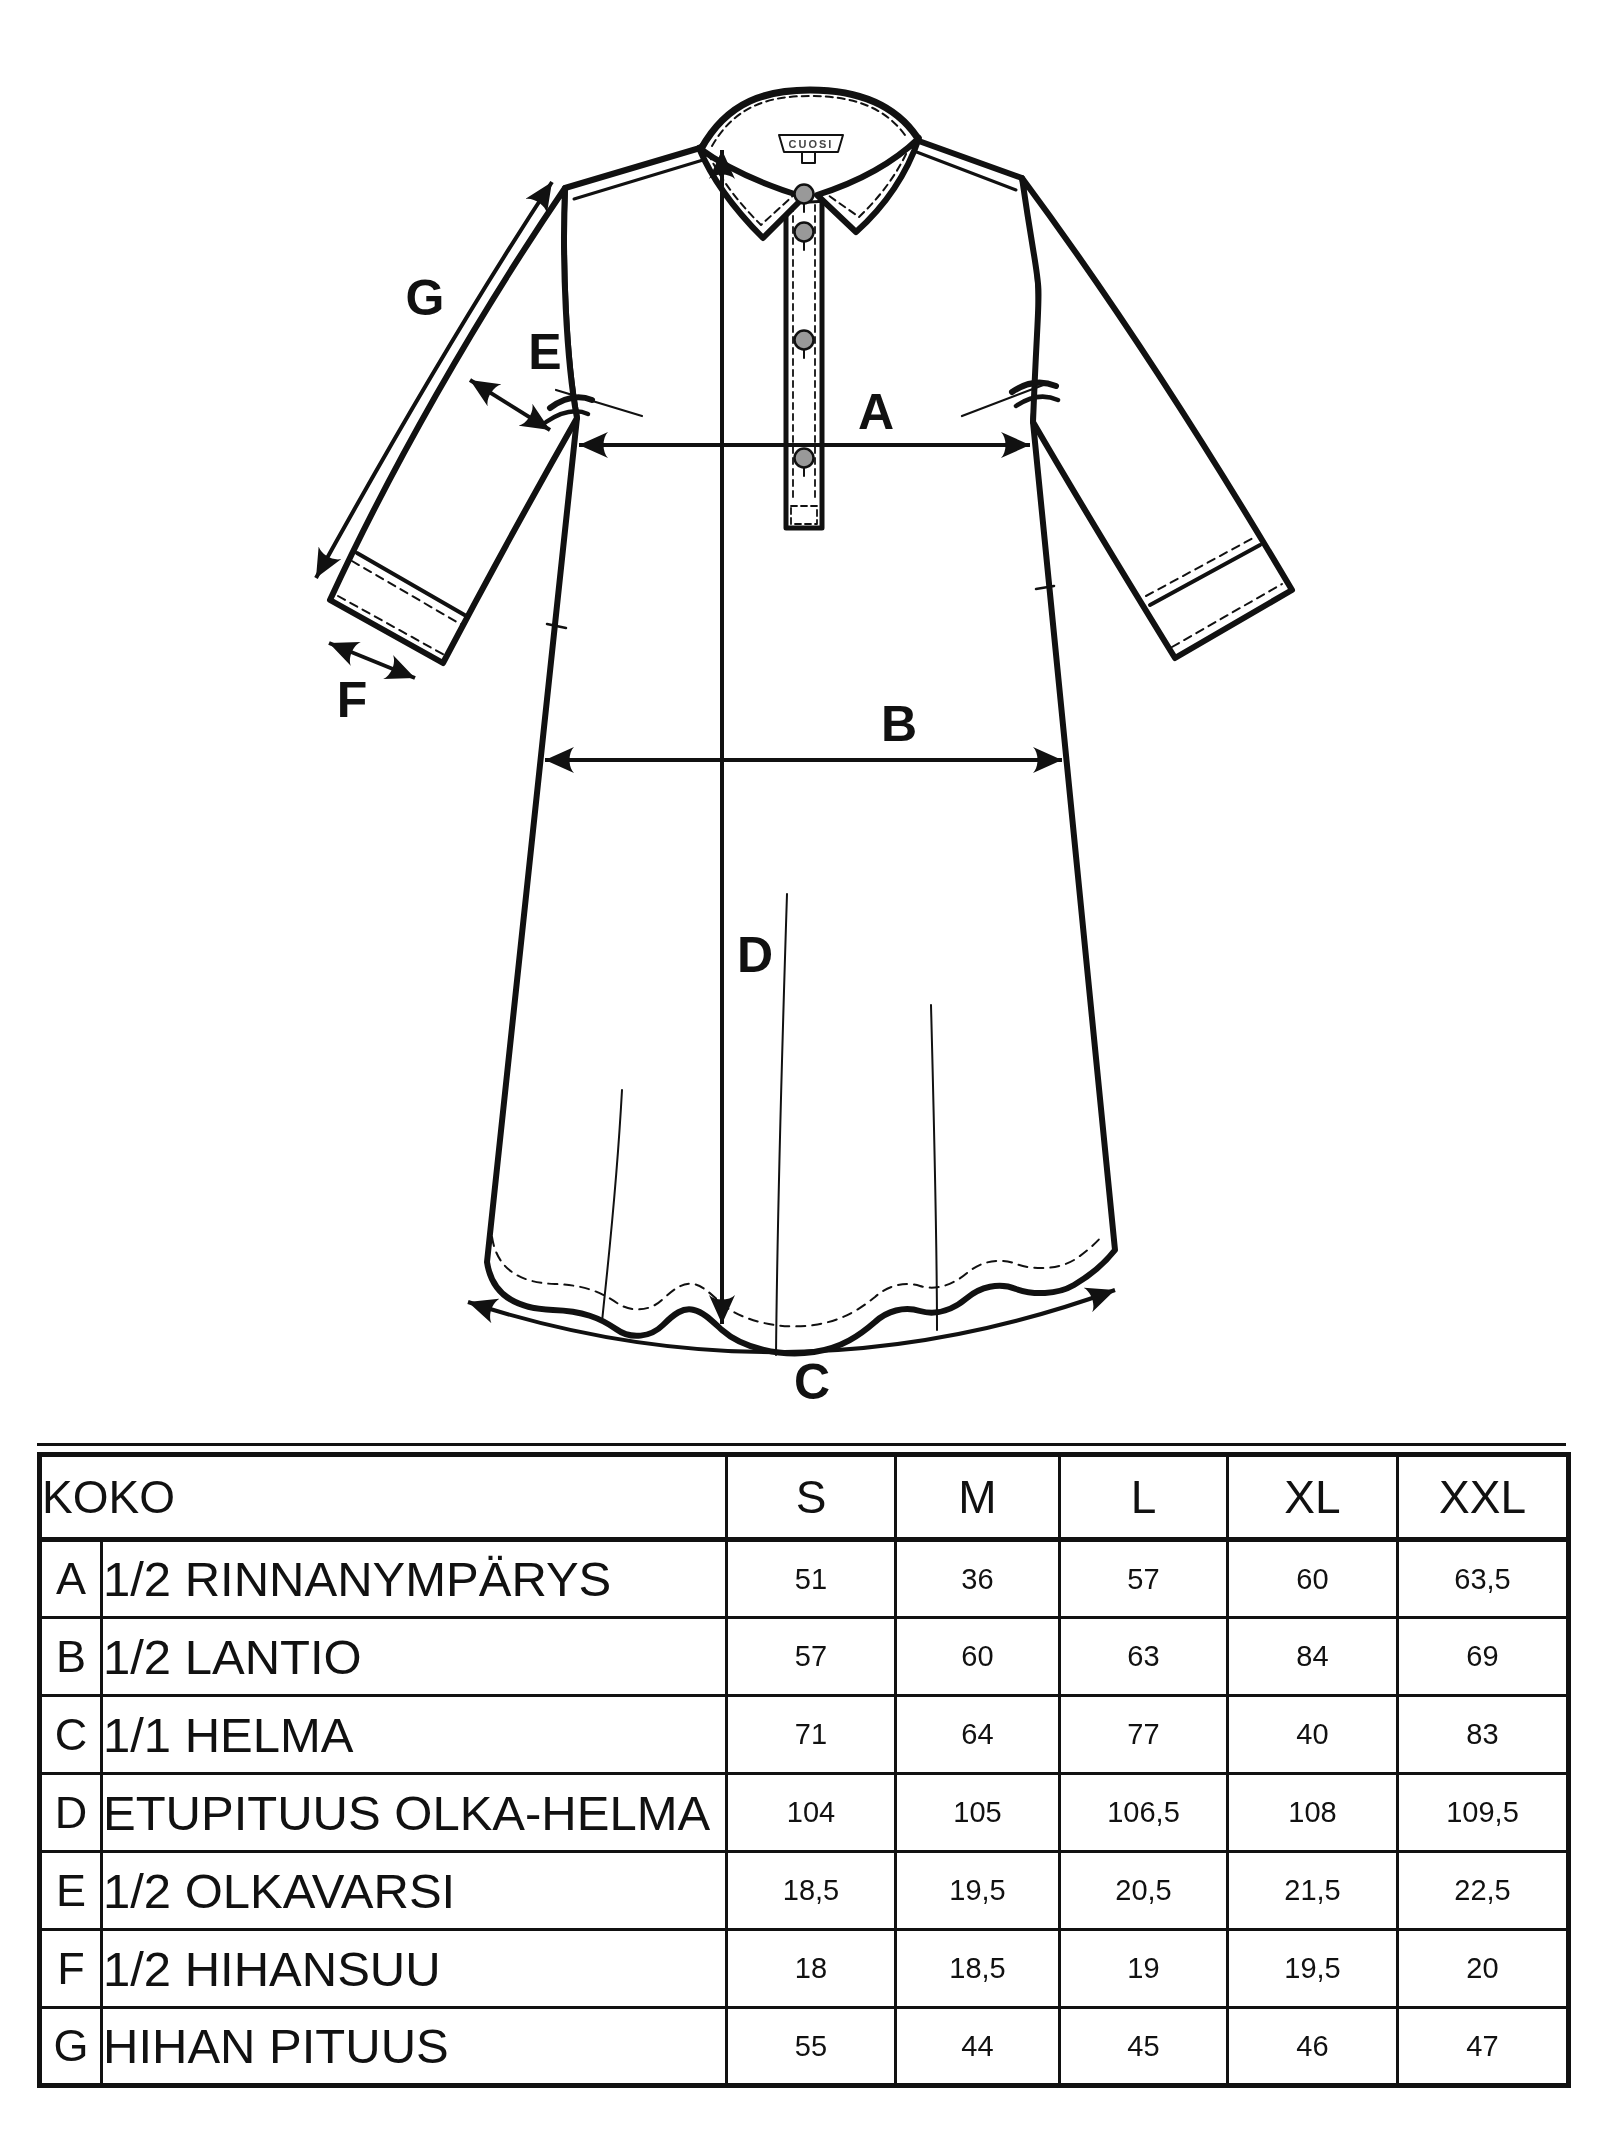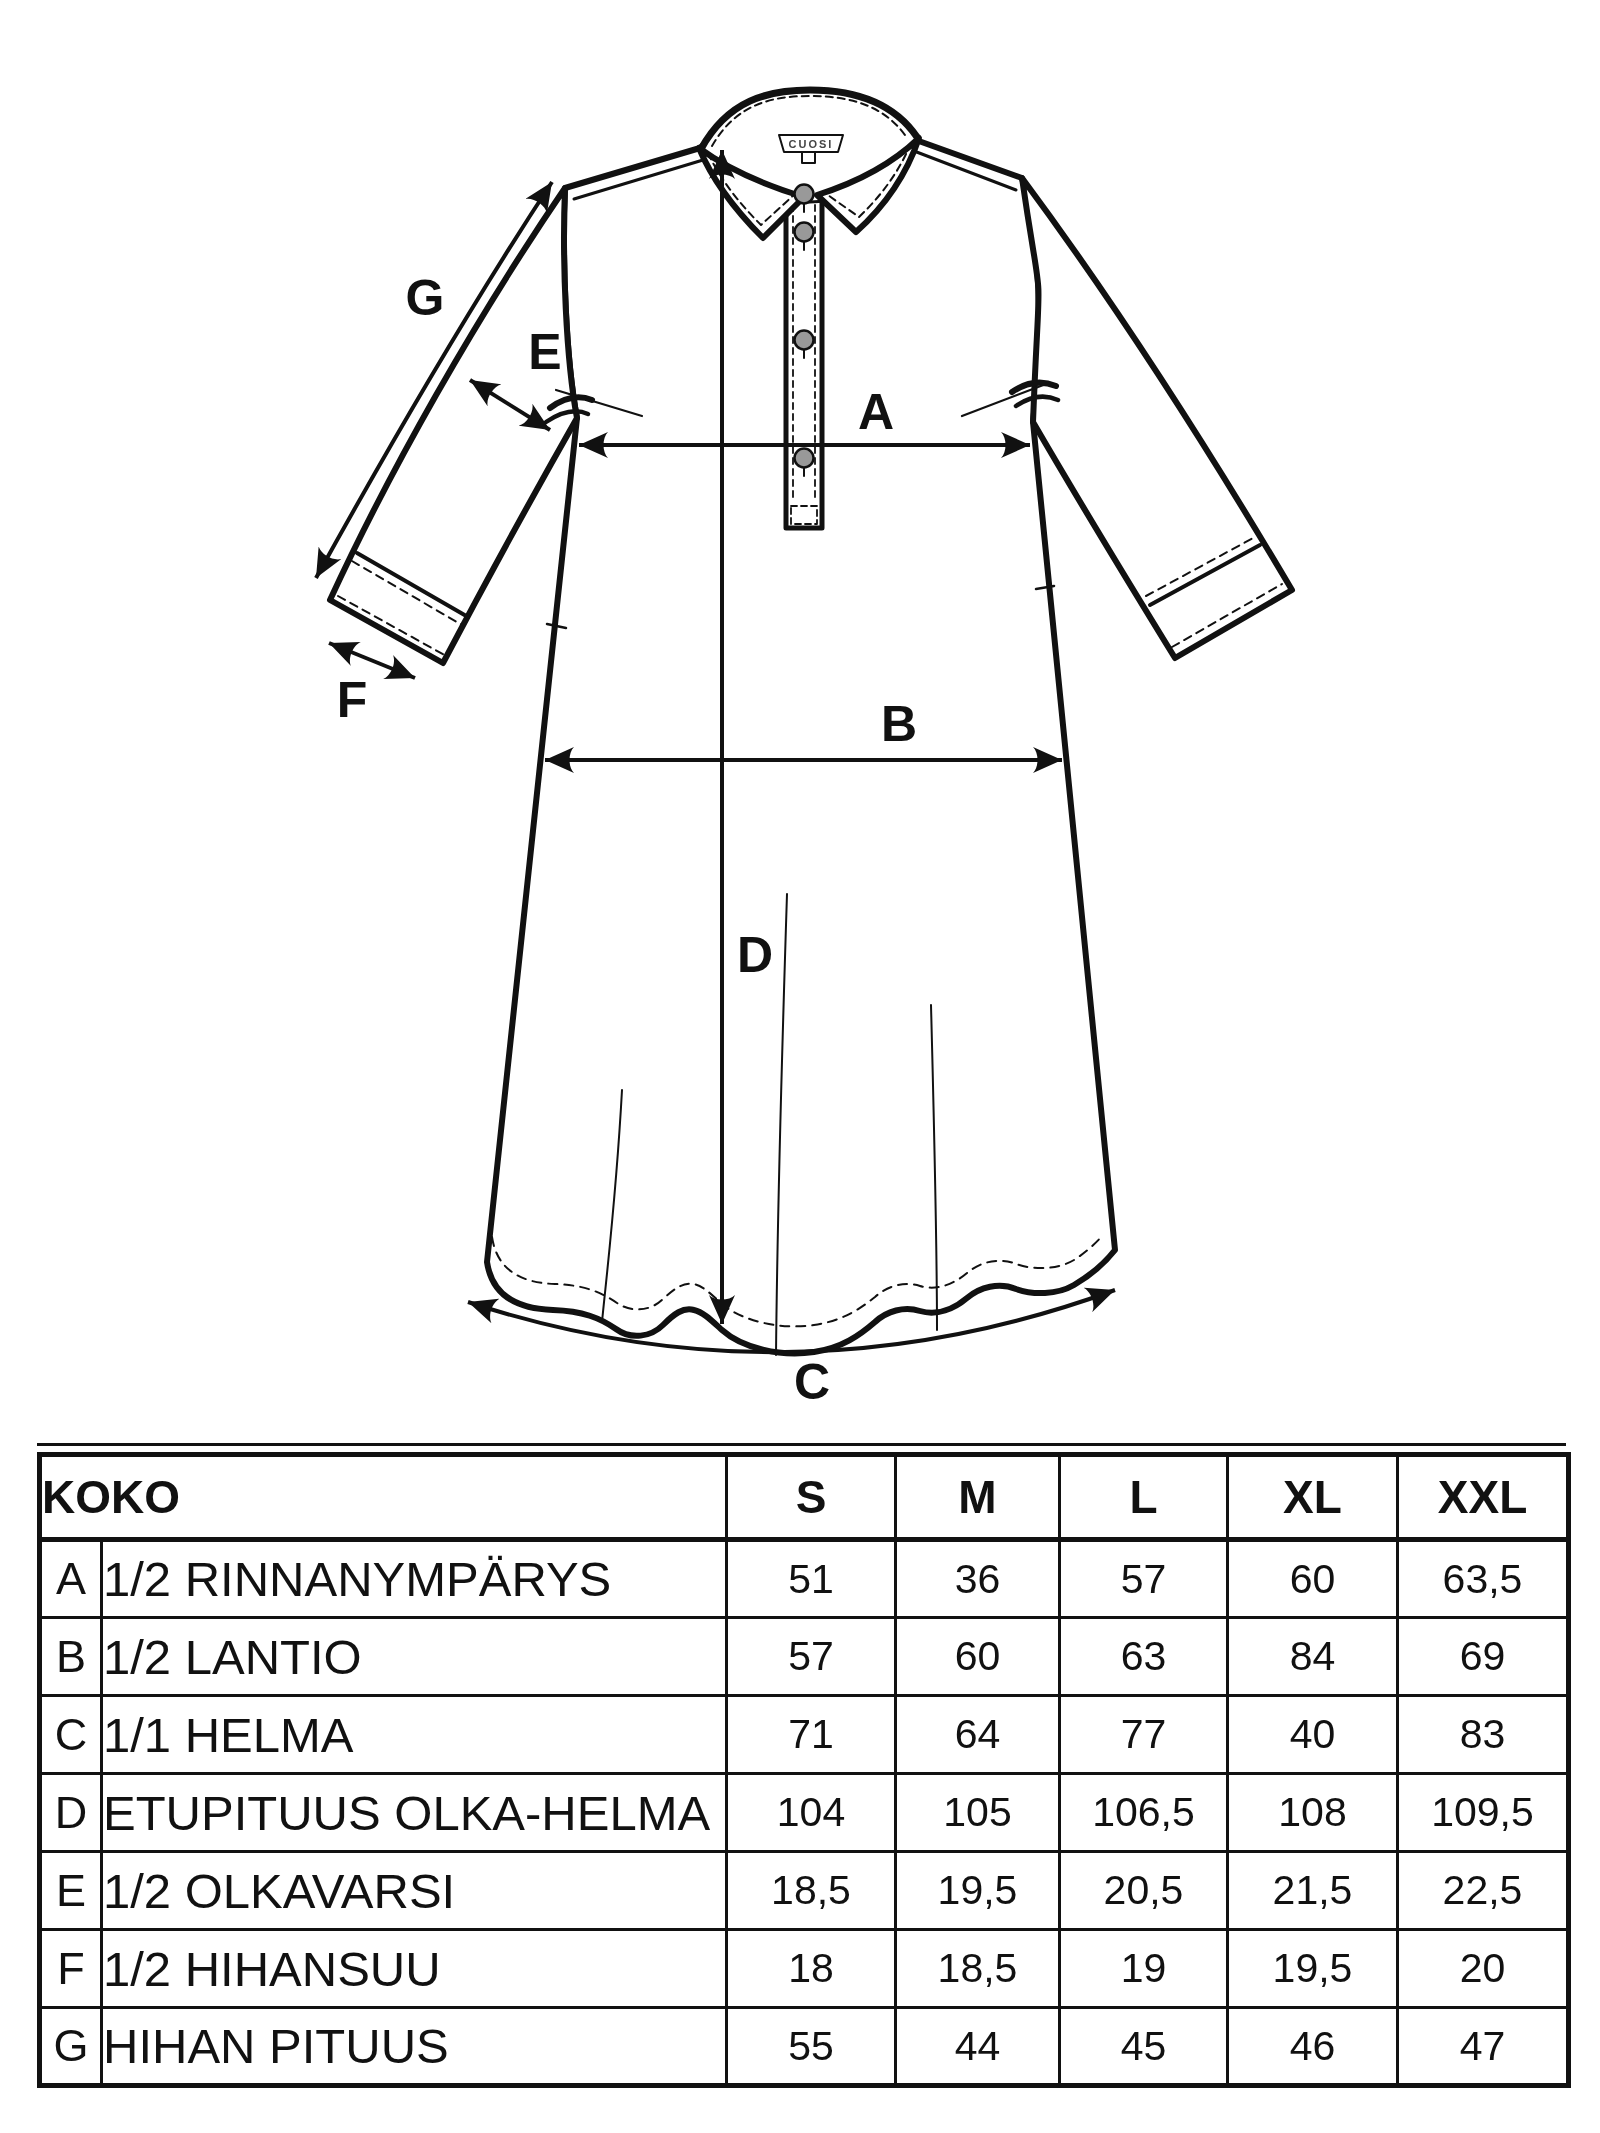--- a/index.html
+++ b/index.html
@@ -8,27 +8,27 @@
   svg.drawing{position:absolute;left:0;top:0;}
   .marker-label{font-family:"Liberation Sans",sans-serif;font-weight:bold;font-size:50px;fill:#111;text-anchor:middle;}
   .brand-text{font-family:"Liberation Sans",sans-serif;font-weight:bold;font-size:11px;fill:#444;
               letter-spacing:2px;text-anchor:middle;}
   .topline{position:absolute;left:37px;top:1443px;width:1529px;height:0;border-top:3px solid #111;}
   table.size-table{position:absolute;left:37px;top:1452px;width:1529px;height:633px;
                    border-collapse:collapse;table-layout:fixed;background:#fff;
                    border:5px solid #111;}
   table.size-table th, table.size-table td{border:3px solid #111;padding:0;vertical-align:middle;
                    white-space:nowrap;overflow:hidden;}
-  table.size-table thead th{border-bottom-width:5px;font-weight:bold;font-size:46px;height:80px;}
+  table.size-table thead th{border-bottom-width:5px;font-weight:normal;font-size:46px;height:80px;}
   th.h-koko{text-align:left;padding-left:70px;}
   th.h-size{text-align:center;}
   tbody tr{height:78px;}
   td.c-letter{text-align:center;font-size:45px;font-weight:normal;}
   td.c-name{text-align:left;padding-left:14px;font-size:49px;font-weight:normal;}
-  td.c-val{text-align:center;font-size:41px;font-weight:normal;}
+  td.c-val{text-align:center;font-size:29px;font-weight:normal;}
 </style>
 </head>
 <body>
 
 <div class="canvas">
 
   <svg class="drawing" width="1600" height="1452" viewBox="0 0 1600 1452">
     <defs>
       <marker id="ah" viewBox="0 0 30 26" refX="29" refY="13" markerWidth="30" markerHeight="26" orient="auto-start-reverse" markerUnits="userSpaceOnUse">
         <path d="M 29,13 L 0,26 C 6,20 6,6 0,0 Z" fill="#111"></path>

